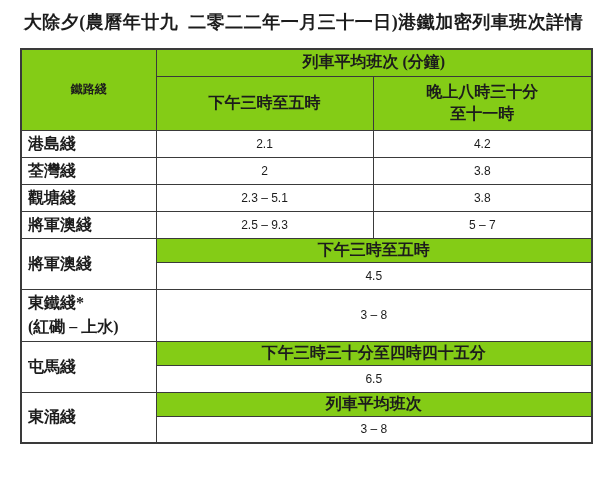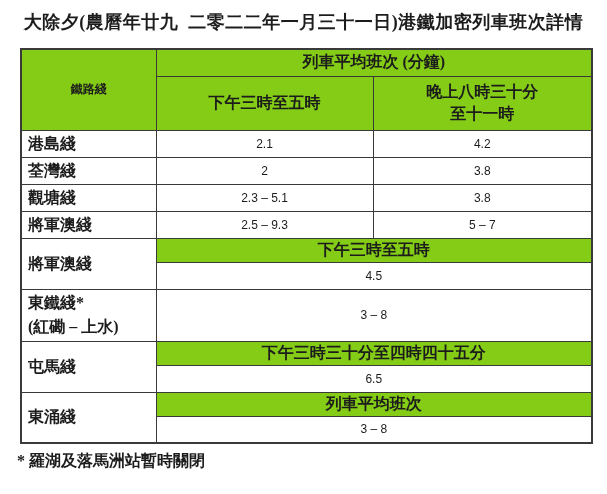--- a/index.html
+++ b/index.html
@@ -161,15 +161,14 @@
     <tr>
       <td class="line-cell" rowspan="2">東涌綫</td>
       <td class="section-period shaded" colspan="2">列車平均班次</td>
     </tr>
     <tr>
       <td class="value-cell" colspan="2">3 – 8</td>
     </tr>
   </tbody>
     </table>
 
-  <div class="footnote">* 羅湖及落馬洲站暫時關閉</div>
 
 </div>
 
 </body></html>

